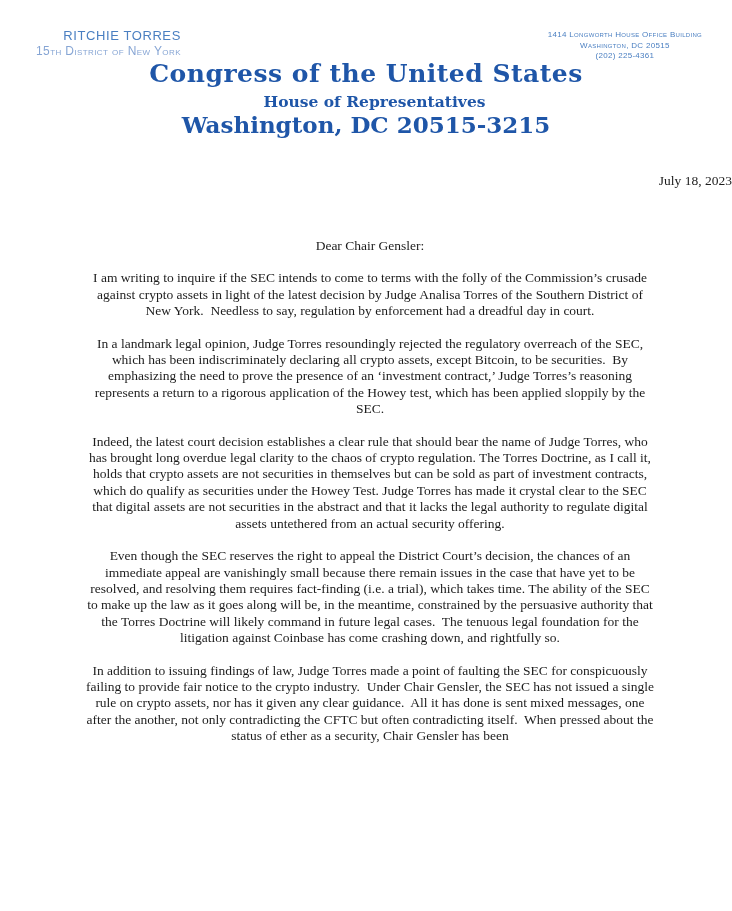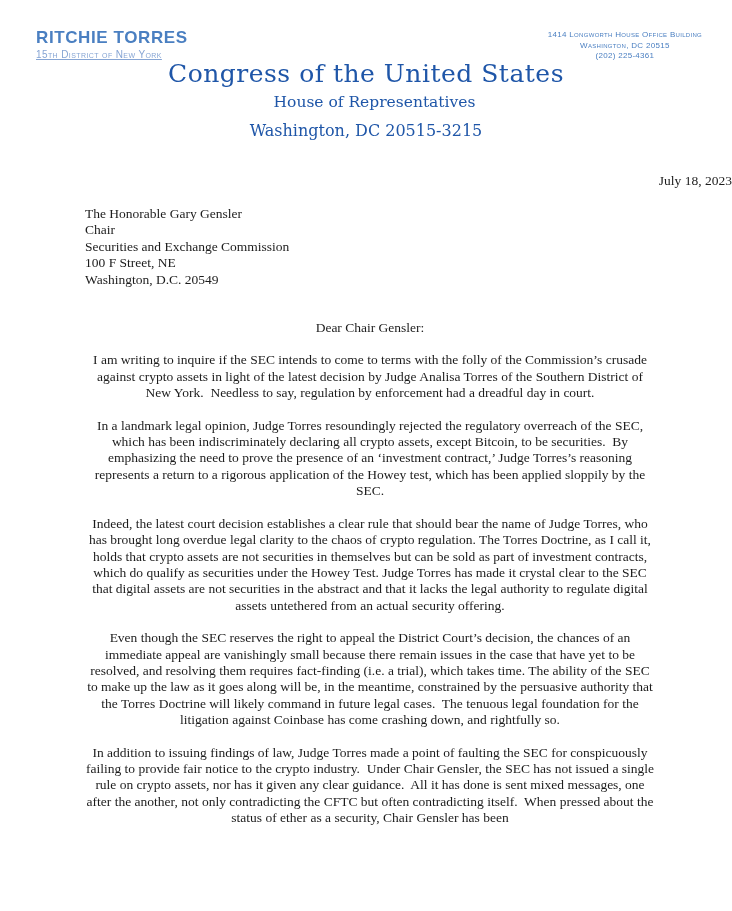--- a/index.html
+++ b/index.html
@@ -20,32 +20,31 @@
   
   .lh-left {
     position: absolute;
     left: 36px;
     top: 28px;
     text-align: left;
     font-family: "Liberation Sans", sans-serif;
   }
   .member-name {
     color: #4a7fc1;
-    font-size: 17px;
-    font-weight: bold;
+    font-size: 13px;
+    font-weight: normal;
     letter-spacing: 0.6px;
     text-align: right;
   }
   .member-district {
     color: #86a5d4;
-    font-size: 10px;
+    font-size: 12px;
     font-variant: small-caps;
     letter-spacing: 0.4px;
     margin-top: 1px;
-    text-decoration: underline;
   }
 
   .lh-right {
     position: absolute;
     right: 30px;
     top: 30px;
     text-align: center;
     font-family: "Liberation Sans", sans-serif;
     color: #4a7fc1;
     font-size: 8px;
@@ -55,37 +54,37 @@
   }
 
   .lh-center {
     position: absolute;
     left: 0;
     right: 0;
     top: 60px;
     text-align: center;
     color: #1f56a8;
     font-family: "DejaVu Serif", serif;
-    font-weight: normal;
+    font-weight: bold;
   }
   .congress-title {
     font-size: 25px;
     line-height: 28px;
     letter-spacing: 0.5px;
   }
   .chamber {
     font-size: 15.5px;
     line-height: 20px;
     margin-top: 4px;
     padding-left: 17px;
   }
   .city-zip {
-    font-size: 16px;
+    font-size: 23px;
     line-height: 22px;
-    margin-top: 8px;
+    margin-top: 2px;
   }
 
   
   .date-line {
     position: absolute;
     left: 0;
     right: 0;
     top: 173px;
     text-align: right;
     font-size: 13.5px;
@@ -131,27 +130,20 @@
 
   <div class="lh-center">
     <div class="congress-title">Congress of the United States</div>
     <div class="chamber">House of Representatives</div>
     <div class="city-zip">Washington, DC 20515-3215</div>
   </div>
 
   <div class="date-line">July 18, 2023</div>
 
   <div class="letter-body">
-    <div class="recipient-block">
-      <div class="recipient-line">The Honorable Gary Gensler</div>
-      <div class="recipient-line">Chair</div>
-      <div class="recipient-line">Securities and Exchange Commission</div>
-      <div class="recipient-line">100 F Street, NE</div>
-      <div class="recipient-line">Washington, D.C. 20549</div>
-    </div>
 
     <div class="salutation">Dear Chair Gensler:</div>
 
     <div class="para">I am writing to inquire if the SEC intends to come to terms with the folly of the Commission’s crusade against crypto assets in light of the latest decision by Judge Analisa Torres of the Southern District of New York.  Needless to say, regulation by enforcement had a dreadful day in court.</div>
     <div class="para">In a landmark legal opinion, Judge Torres resoundingly rejected the regulatory overreach of the SEC, which has been indiscriminately declaring all crypto assets, except Bitcoin, to be securities.  By emphasizing the need to prove the presence of an ‘investment contract,’ Judge Torres’s reasoning represents a return to a rigorous application of the Howey test, which has been applied sloppily by the SEC.</div>
     <div class="para">Indeed, the latest court decision establishes a clear rule that should bear the name of Judge Torres, who has brought long overdue legal clarity to the chaos of crypto regulation. The Torres Doctrine, as I call it, holds that crypto assets are not securities in themselves but can be sold as part of investment contracts, which do qualify as securities under the Howey Test. Judge Torres has made it crystal clear to the SEC that digital assets are not securities in the abstract and that it lacks the legal authority to regulate digital assets untethered from an actual security offering.</div>
     <div class="para">Even though the SEC reserves the right to appeal the District Court’s decision, the chances of an immediate appeal are vanishingly small because there remain issues in the case that have yet to be resolved, and resolving them requires fact-finding (i.e. a trial), which takes time. The ability of the SEC to make up the law as it goes along will be, in the meantime, constrained by the persuasive authority that the Torres Doctrine will likely command in future legal cases.  The tenuous legal foundation for the litigation against Coinbase has come crashing down, and rightfully so.</div>
     <div class="para">In addition to issuing findings of law, Judge Torres made a point of faulting the SEC for conspicuously failing to provide fair notice to the crypto industry.  Under Chair Gensler, the SEC has not issued a single rule on crypto assets, nor has it given any clear guidance.  All it has done is sent mixed messages, one after the another, not only contradicting the CFTC but often contradicting itself.  When pressed about the status of ether as a security, Chair Gensler has been</div>
   </div>
 

